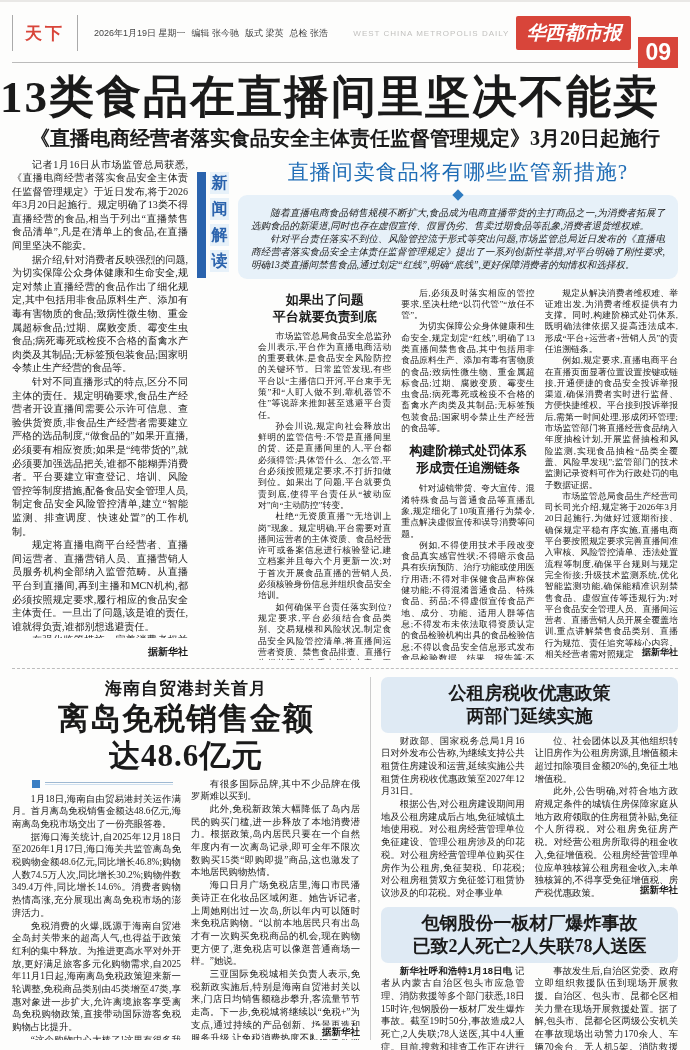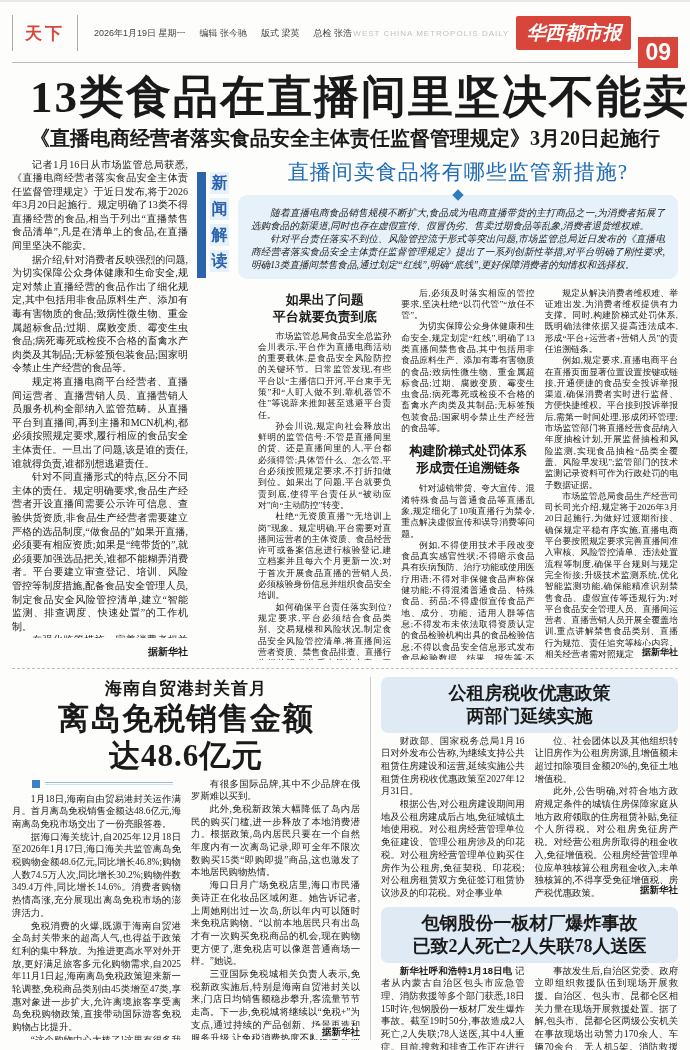--- a/index.html
+++ b/index.html
@@ -7,33 +7,33 @@
   body {
     width:690px; height:1050px; background:#f7f6f4;
     font-family:"Liberation Serif","DejaVu Serif",serif; color:#1a1a1a;
   }
   .page { position:relative; width:690px; height:1050px; background:#fdfdfc; overflow:hidden; border-top:2px solid #e9e8e6; }
 
   
   .hdr { display:flex; align-items:center; margin:10px 12px 0; height:42px; }
   .hdr-sec { display:flex; align-items:center; border-left:1px solid #aaa; border-right:1px solid #aaa; padding:1px 12px; height:36px; }
   .hdr-sec span { color:#d8453a; font-size:17px; font-weight:bold; letter-spacing:3px; font-family:"Liberation Sans",sans-serif; }
-  .hdr-meta { margin-left:16px; font-size:9px; color:#444; font-family:"Liberation Sans",sans-serif; display:flex; gap:14px; }
+  .hdr-meta { margin-left:16px; font-size:9px; color:#444; font-family:"Liberation Sans",sans-serif; display:flex; gap:6px; }
   .hdr-right { margin-left:auto; display:flex; align-items:center; gap:7px; }
   .hdr-en { color:#c2c1bf; font-size:8px; letter-spacing:1px; font-family:"Liberation Sans",sans-serif; }
   .hdr-brand { background:#d8453a; color:#fff; font-size:19px; font-weight:bold; font-style:italic; padding:4px 10px; border-radius:2px; }
   .hdr-page { background:#d8453a; color:#fff; font-size:23px; font-weight:bold; padding:2px 7px; font-family:"Liberation Sans",sans-serif;margin-top:39px; }
   .hdr-rule { border:0; border-top:1px solid #bbb; margin:8px 12px 0; }
 
   
   p { margin:0; text-indent:2em; text-align:justify; }
   .byline { position:absolute; right:0; bottom:1px; font-weight:bold; background:#fdfdfc; padding-left:8px; }
 
   
-  .lead-hl { text-align:right; font-size:45px; font-weight:900; letter-spacing:2px; margin:10px 0 2px; line-height:1.1; }
+  .lead-hl { text-align:left; font-size:45px; font-weight:900; letter-spacing:2px; margin:10px 0 2px; line-height:1.1; }
   .lead-sub { text-align:center; font-size:20px; font-weight:600; margin:2px 0 6px; }
   .lead-body { display:flex; margin:4px 12px 0; gap:9px; height:502px; }
   .lcol { width:176px; position:relative; }
   .lcol .paras { height:480px; overflow:hidden; }
   .lcol p { font-size:10px; line-height:13.6px; }
   .lcol .byline { font-size:10px; }
 
   .nbar { width:32px; display:flex; gap:4px; padding-top:14px; }
   .nbar .bar { width:9px; height:106px; background:#2b63ad; }
   .nbar .chars { display:flex; flex-direction:column; gap:4px; }
@@ -102,22 +102,22 @@
 
   <section>
     <h1 class="lead-hl">13类食品在直播间里坚决不能卖</h1>
     <h2 class="lead-sub">《直播电商经营者落实食品安全主体责任监督管理规定》3月20日起施行</h2>
 
     <div class="lead-body">
       <div class="lcol">
         <div class="paras">
             <p>记者1月16日从市场监管总局获悉,《直播电商经营者落实食品安全主体责任监督管理规定》于近日发布,将于2026年3月20日起施行。规定明确了13类不得直播经营的食品,相当于列出“直播禁售食品清单”,凡是在清单上的食品,在直播间里坚决不能卖。</p>
             <p>据介绍,针对消费者反映强烈的问题,为切实保障公众身体健康和生命安全,规定对禁止直播经营的食品作出了细化规定,其中包括用非食品原料生产、添加有毒有害物质的食品;致病性微生物、重金属超标食品;过期、腐败变质、霉变生虫食品;病死毒死或检疫不合格的畜禽水产肉类及其制品;无标签预包装食品;国家明令禁止生产经营的食品等。</p>
+            <p>针对不同直播形式的特点,区分不同主体的责任。规定明确要求,食品生产经营者开设直播间需要公示许可信息、查验供货资质,非食品生产经营者需要建立严格的选品制度,“做食品的”如果开直播,必须要有相应资质;如果是“纯带货的”,就必须要加强选品把关,谁都不能糊弄消费者。平台要建立审查登记、培训、风险管控等制度措施,配备食品安全管理人员,制定食品安全风险管控清单,建立“智能监测、排查调度、快速处置”的工作机制。</p>
             <p>规定将直播电商平台经营者、直播间运营者、直播营销人员、直播营销人员服务机构全部纳入监管范畴。从直播平台到直播间,再到主播和MCN机构,都必须按照规定要求,履行相应的食品安全主体责任。一旦出了问题,该是谁的责任,谁就得负责,谁都别想逃避责任。</p>
-            <p>针对不同直播形式的特点,区分不同主体的责任。规定明确要求,食品生产经营者开设直播间需要公示许可信息、查验供货资质,非食品生产经营者需要建立严格的选品制度,“做食品的”如果开直播,必须要有相应资质;如果是“纯带货的”,就必须要加强选品把关,谁都不能糊弄消费者。平台要建立审查登记、培训、风险管控等制度措施,配备食品安全管理人员,制定食品安全风险管控清单,建立“智能监测、排查调度、快速处置”的工作机制。</p>
             <p>在强化监管措施、完善消费者权益保护方面,规定要求市场监管部门将直播经营食品纳入到日常监管和年度抽检计划中,明确技术监测记录可以作为电子数据证据;平台必须开通便捷的投诉举报功能,及时处置消费者诉求。</p>
           </div>
         <span class="byline">据新华社</span>
       </div>
 
       <div class="nbar">
         <div class="bar"></div>
         <div class="chars">
           <div>新</div>
           <div>闻</div>

